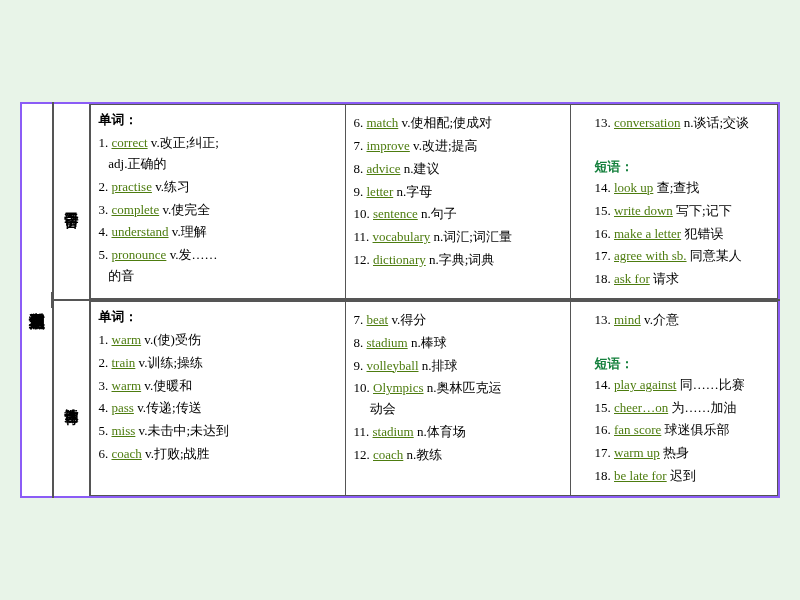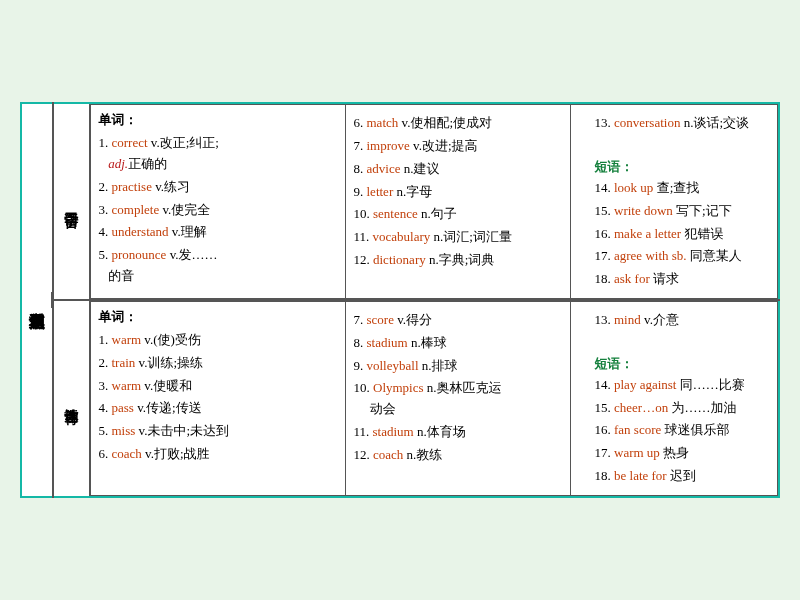--- a/index.html
+++ b/index.html
@@ -8,21 +8,21 @@
       font-size: 13px;
       background: #e8f4e8;
       display: flex;
       justify-content: center;
       align-items: center;
       width: 800px;
       height: 600px;
       overflow: hidden;
     }
     .outer-table {
-      border: 2px solid #14b8a6;
+      border: 2px solid #8b5cf6;
       border-collapse: collapse;
       background: white;
       width: 760px;
     }
     .outer-table td, .outer-table th {
       border: 1px solid #555;
       vertical-align: top;
     }
     .section-label {
       writing-mode: vertical-rl;
@@ -49,26 +49,26 @@
       font-weight: bold;
       margin-bottom: 4px;
       color: #000;
     }
     .word-item {
       margin: 2px 0;
       line-height: 1.6;
       color: #000;
     }
     .word-underline {
-      color: #c2410c;
+      color: #4d7c0f;
+      text-decoration: underline;
       font-style: normal;
     }
     .italic-text {
-      font-style: italic;
-      color: #b91c1c;
+      color: #000000;
     }
     .phrase-header {
       font-weight: bold;
       margin-top: 24px;
       margin-bottom: 2px;
       color: #15803d;
     }
     .col1 { width: 255px; border-right: 1px dashed #aaa; padding: 6px 8px; }
     .col2 { width: 225px; border-right: 1px dashed #aaa; padding: 6px 8px; }
     .col3 { padding: 6px 24px; }
@@ -141,21 +141,21 @@
             <td class="col1">
               <div class="section-header">单词：</div>
               <div class="word-item">1. <span class="word-underline">warm</span>  v.(使)受伤</div>
               <div class="word-item">2. <span class="word-underline">train</span>  v.训练;操练</div>
               <div class="word-item">3. <span class="word-underline">warm</span>  v.使暖和</div>
               <div class="word-item">4. <span class="word-underline">pass</span>  v.传递;传送</div>
               <div class="word-item">5. <span class="word-underline">miss</span>  v.未击中;未达到</div>
               <div class="word-item">6. <span class="word-underline">coach</span>  v.打败;战胜</div>
             </td>
             <td class="col2">
-              <div class="word-item">7. <span class="word-underline">score</span>  v.得分</div>
+              <div class="word-item">7. <span class="word-underline">beat</span>  v.得分</div>
               <div class="word-item">8. <span class="word-underline">stadium</span>  n.棒球</div>
               <div class="word-item">9. <span class="word-underline">volleyball</span>  n.排球</div>
               <div class="word-item">10. <span class="word-underline">Olympics</span>  n.奥林匹克运<br>&nbsp;&nbsp;&nbsp;&nbsp;&nbsp;动会</div>
               <div class="word-item">11. <span class="word-underline">stadium</span>  n.体育场</div>
               <div class="word-item">12. <span class="word-underline">coach</span>  n.教练</div>
             </td>
             <td class="col3">
               <div class="word-item">13. <span class="word-underline">mind</span>  v.介意</div>
               <div class="phrase-header">短语：</div>
               <div class="word-item">14. <span class="word-underline">play against</span>  同……比赛</div>

